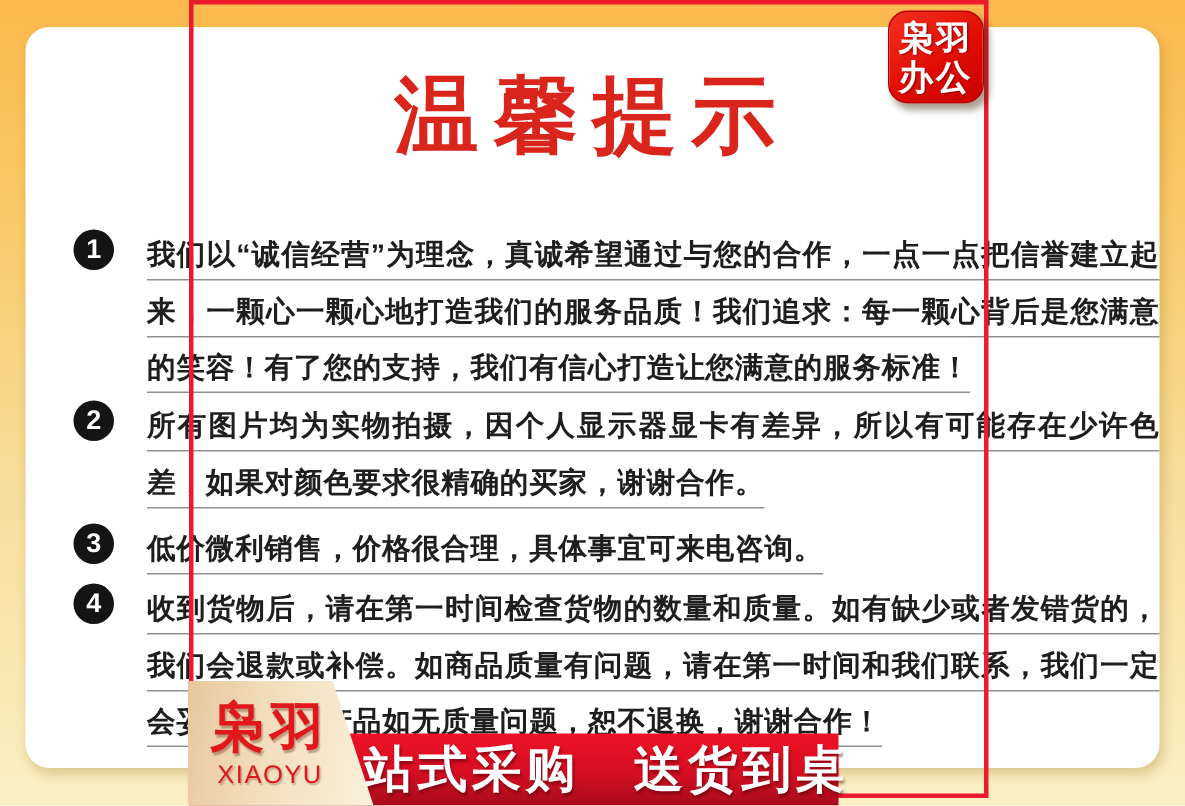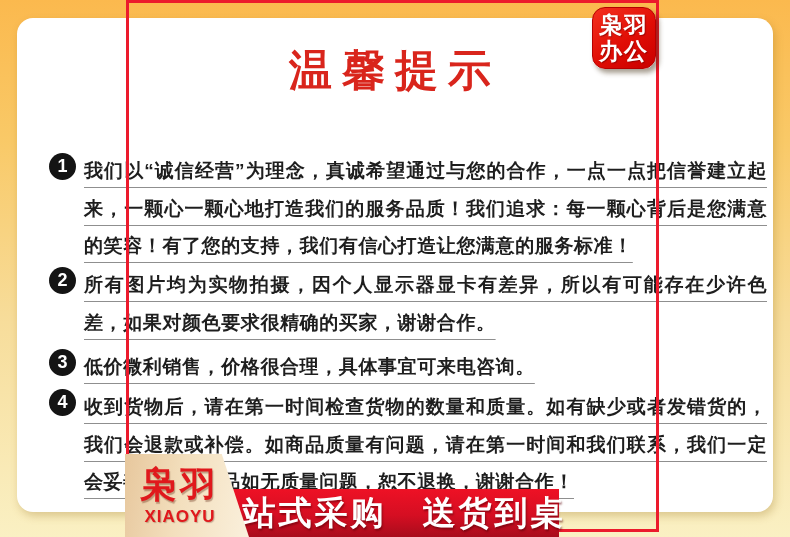--- a/index.html
+++ b/index.html
@@ -13,33 +13,33 @@
   .card{
     position:absolute;left:17px;top:18px;width:756px;height:494px;
     background:#ffffff;border-radius:16px;
     box-shadow:2px 4px 8px rgba(150,110,30,.30);
     z-index:1;
   }
   
   .title{
     position:absolute;left:0;top:30px;width:100%;
     text-align:center;color:#D9251C;
-    font-size:43px;font-weight:900;letter-spacing:10px;line-height:1.05;
+    font-size:56px;font-weight:900;letter-spacing:10px;line-height:1.05;
     white-space:nowrap;
   }
   
   .notice-item{position:absolute;left:32px;width:724px;display:flex;align-items:flex-start;}
   .num-circle{
     flex:0 0 auto;width:27px;height:27px;border-radius:50%;
     background:#141414;color:#ffffff;
     font-size:18px;font-weight:bold;line-height:27px;text-align:center;
     margin-top:1px;
   }
   .notice-text{
-    margin-left:8px;width:683px;
+    margin-left:22px;width:683px;
     color:#1E1E1E;font-size:19px;font-weight:600;line-height:37.5px;
     letter-spacing:0.6px;text-align:justify;
     text-decoration:underline;
     text-decoration-color:#8F8F8F;
     text-decoration-thickness:1px;
     text-underline-offset:10px;
   }
   .item-1{top:134px;}
   .item-2{top:248px;}
   .item-3{top:330px;}
@@ -77,21 +77,21 @@
     background:linear-gradient(100deg,#E7C79D 0%,#F3DFBD 45%,#FAF0DC 100%);
     clip-path:polygon(0 0,78% 0,100% 100%,0 100%);
     display:flex;flex-direction:column;align-items:center;justify-content:center;
     filter:drop-shadow(3px 1px 2px rgba(80,60,20,.35));
   }
   .plaque-cn{
     color:#E0181C;font-size:36px;font-weight:900;letter-spacing:4px;line-height:1;
     margin-right:14px;text-shadow:1px 2px 1px rgba(90,30,10,.35);
   }
   .plaque-en{
-    color:#E0181C;font-size:17px;font-weight:700;letter-spacing:1px;line-height:1;
+    color:#E0181C;font-size:17px;font-weight:400;letter-spacing:1px;line-height:1;
     margin:5px 14px 0 0;text-shadow:1px 1px 1px rgba(90,30,10,.3);
   }
 </style>
 </head>
 <body>
 
 <div class="stage">
 
   <div class="card">
     <div class="title">温馨提示</div>

